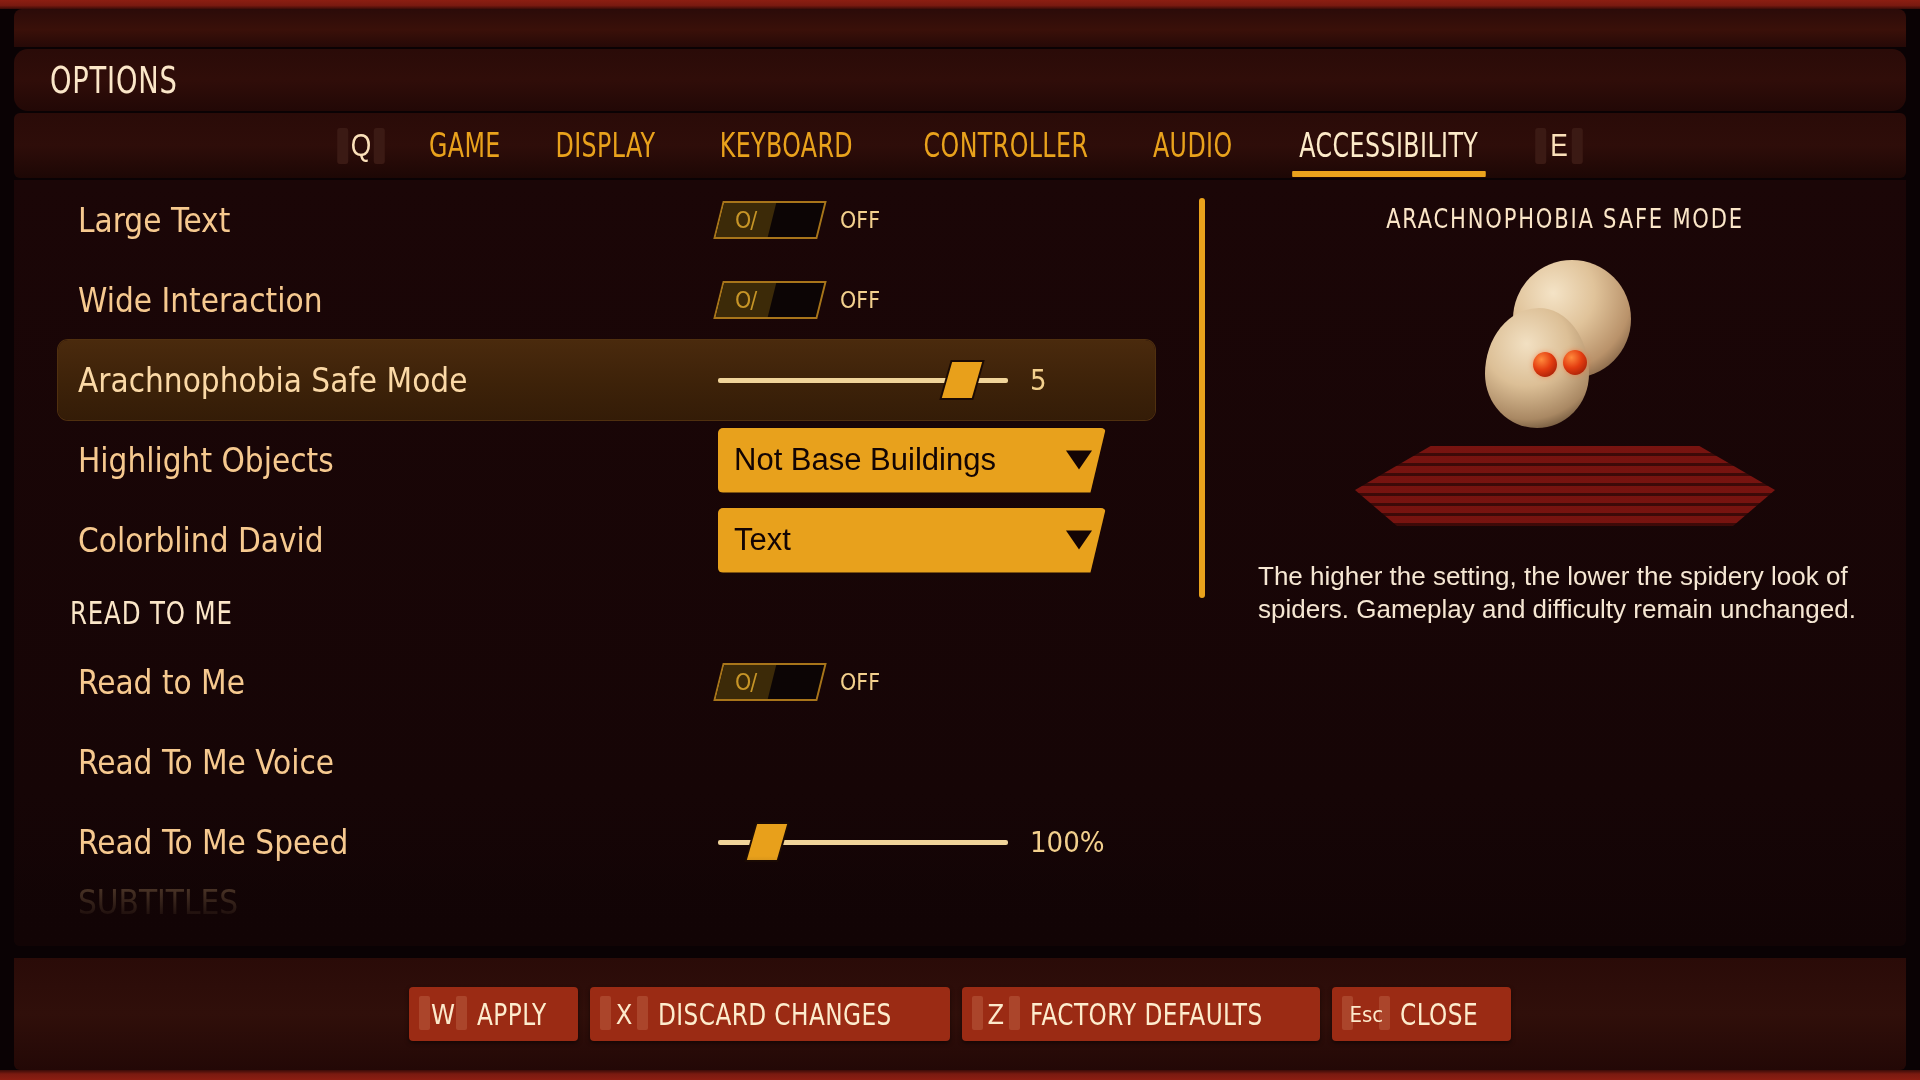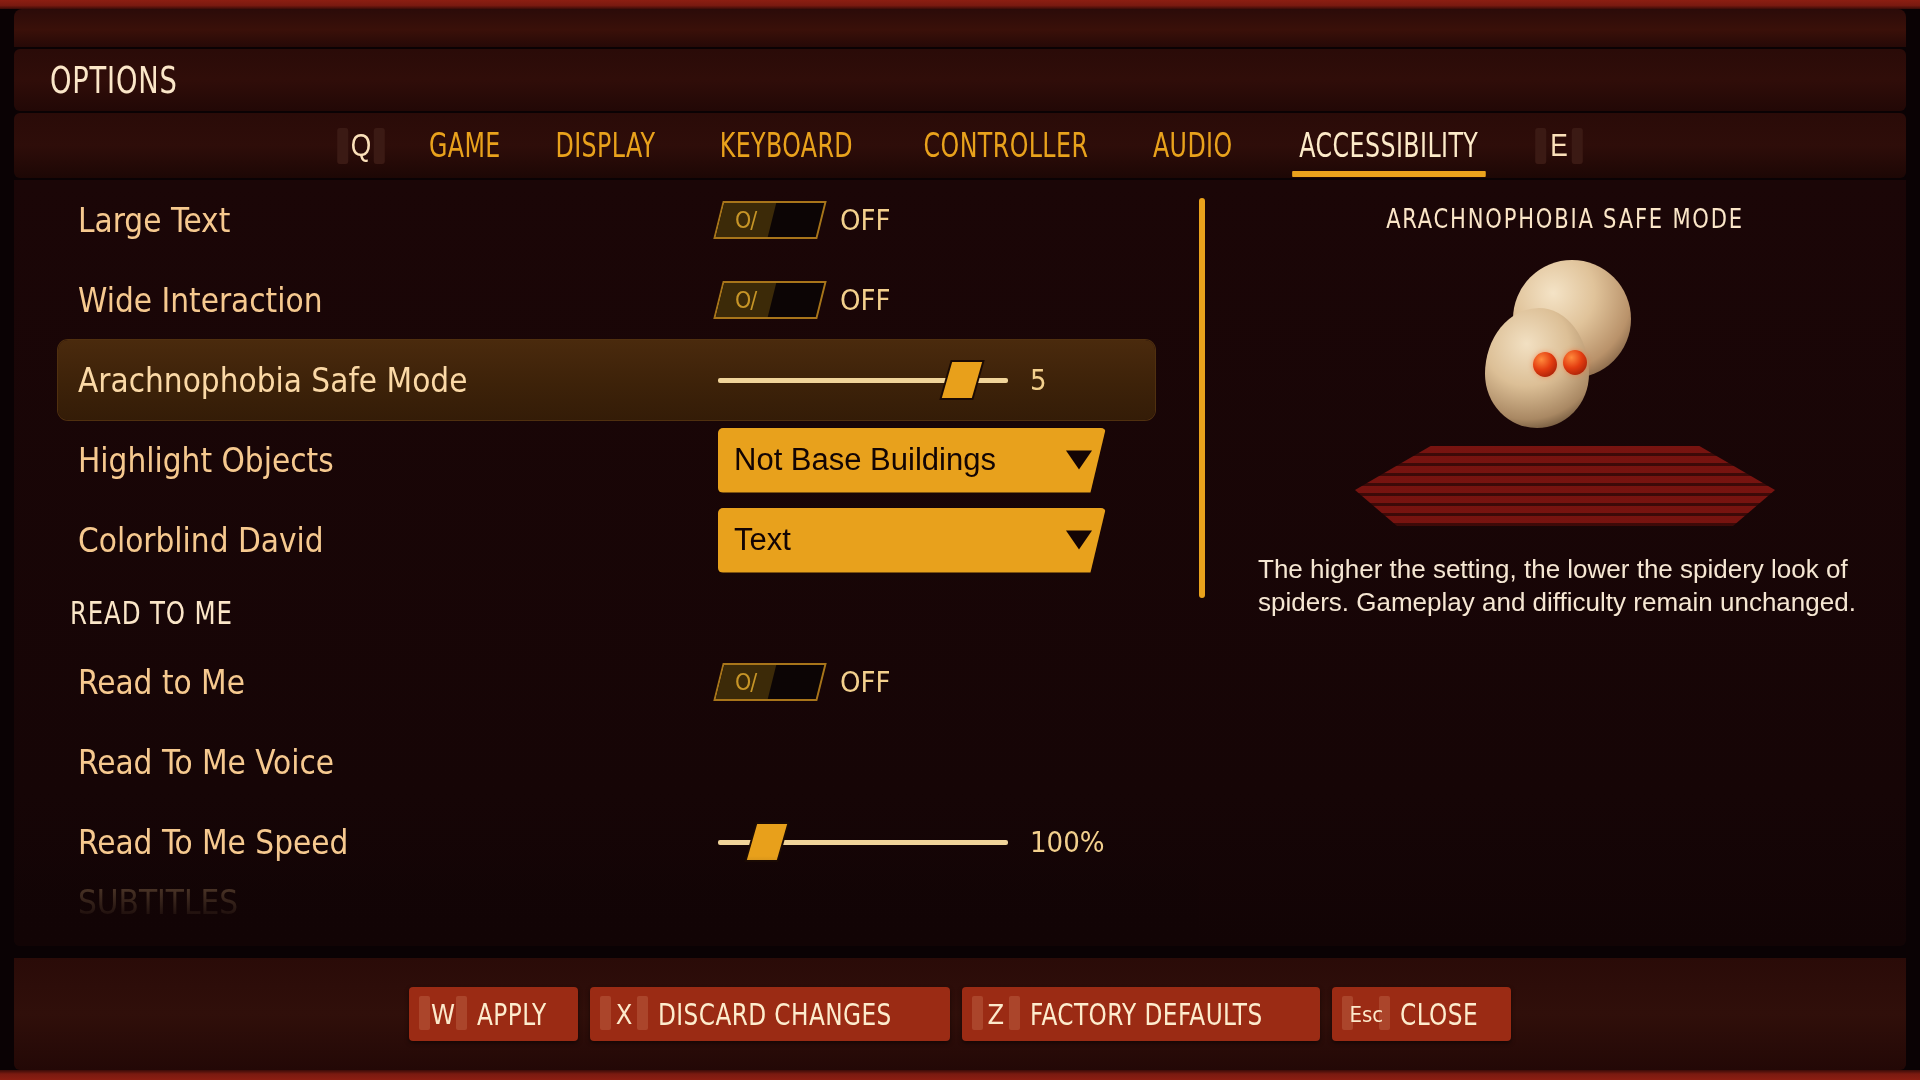--- a/index.html
+++ b/index.html
@@ -22,21 +22,21 @@
 
   
   .bar-blank{
     position:absolute; left:14px; top:9px; width:1892px; height:38px;
     background:linear-gradient(to bottom,#2b0b09,#3a1009 55%,#260907);
     border-radius:8px 8px 0 0;
   }
   .title-bar{
     position:absolute; left:14px; top:49px; width:1892px; height:62px;
     background:linear-gradient(to bottom,#2a0b08,#300d09 50%,#220806);
-    border-radius:6px;
+    border-radius:14px;
     display:flex; align-items:center;
   }
   .title-text{
     margin-left:36px;
     font-size:37px; letter-spacing:1px;
     color:#fbe6c8;
     font-family:"DejaVu Sans Condensed","Liberation Sans", sans-serif;
     font-stretch:condensed;
     transform:scaleX(.82); transform-origin:left center;
   }
@@ -125,21 +125,21 @@
   }
   .toggle .knob{
     width:52px; height:100%;
     background:#3c2a08;
     display:flex; align-items:center; justify-content:center;
     font-size:23px; color:#c79527; letter-spacing:-1px;
     font-family:"DejaVu Sans Condensed","Liberation Sans", sans-serif;
   }
   .toggle .knob b{ transform:skewX(14deg); font-weight:400; }
   .toggle-val{
-    color:#f3d08d; font-size:29px; margin-left:18px;
+    color:#f3d08d; font-size:23px; margin-left:18px;
     font-family:"DejaVu Sans Condensed","Liberation Sans", sans-serif;
   }
 
   
   .slider{
     position:relative; width:290px; height:38px;
     display:flex; align-items:center;
   }
   .slider .track{
     position:absolute; left:0; right:0; height:5px;
@@ -236,21 +236,21 @@
     position:absolute; left:50%; bottom:14px; transform:translateX(-50%);
     width:420px; height:80px;
     clip-path:polygon(18% 0, 82% 0, 100% 55%, 90% 100%, 10% 100%, 0 55%);
     background:
       repeating-linear-gradient(to bottom,
         #7c1410 0px, #7c1410 7px,
         #3f0a08 7px, #3f0a08 10px);
     opacity:.95;
   }
   .preview-desc{
-    margin:13px 34px 0 34px;
+    margin:20px 34px 0 34px;
     color:#f6e7d3; font-size:26px; line-height:1.28;
     font-family:"Liberation Sans", sans-serif;
   }
 
   
   .footer{
     position:absolute; left:14px; bottom:10px; width:1892px; height:112px;
     background:linear-gradient(to bottom,#2a0b08,#300f0a 50%,#230806);
     border-radius:0 0 6px 6px;
     display:flex; align-items:center; justify-content:center; gap:12px;

